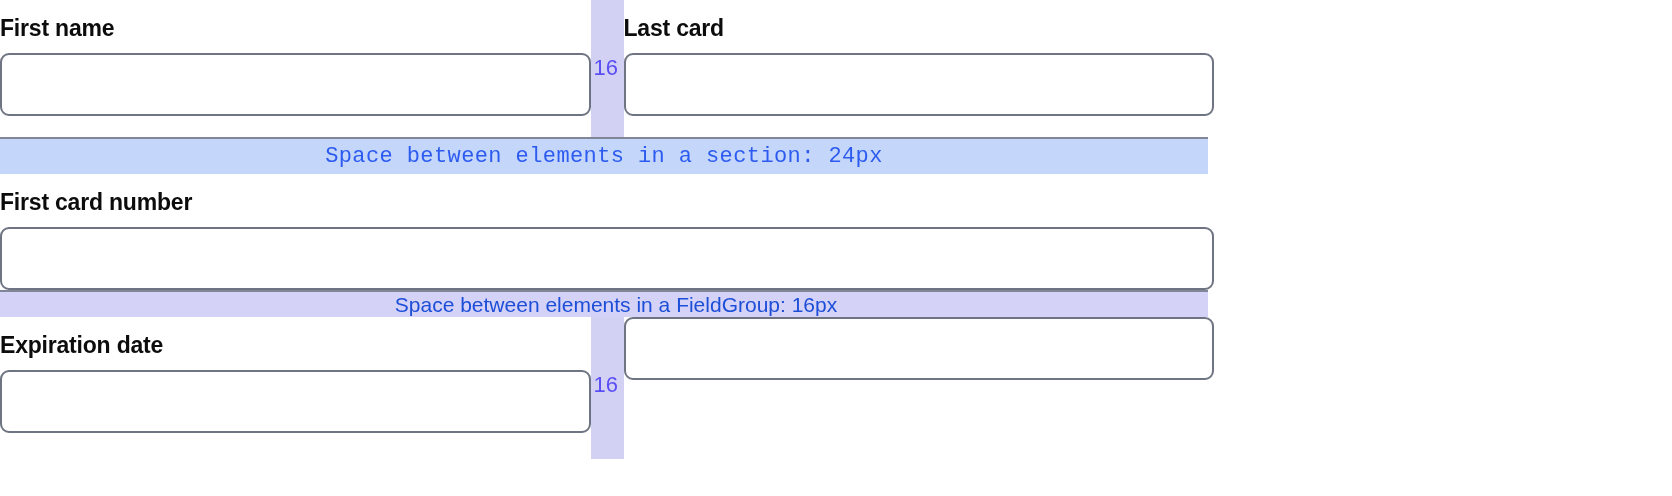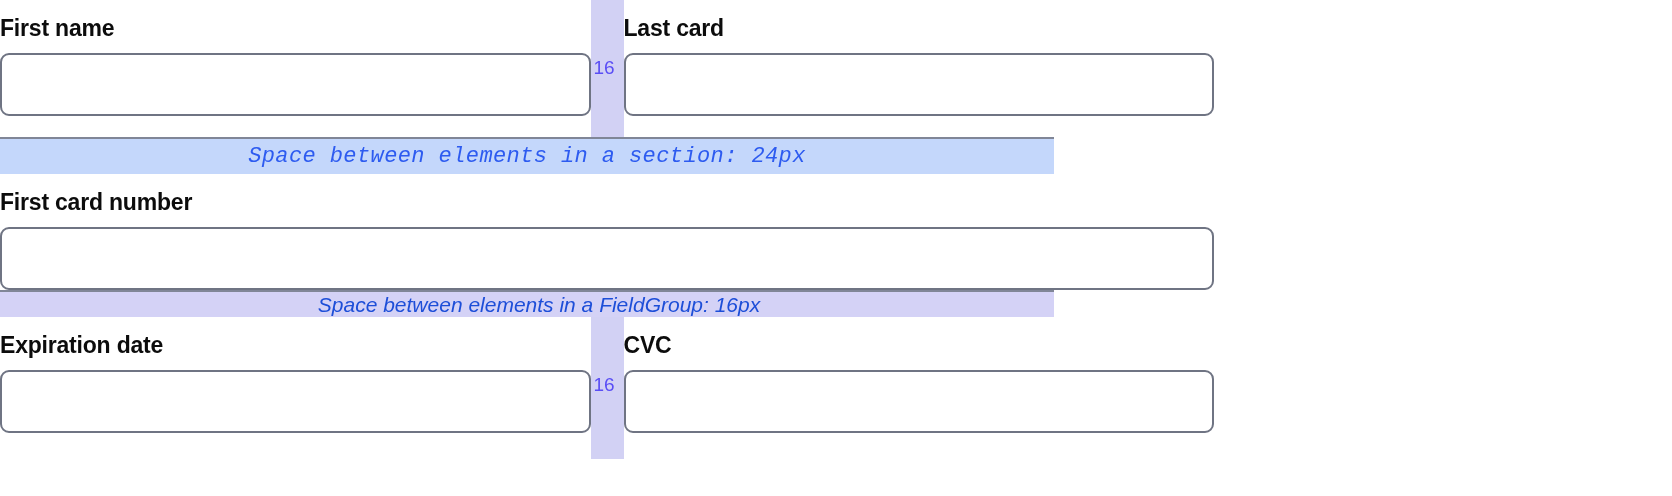--- a/index.html
+++ b/index.html
@@ -74,34 +74,33 @@
     position: relative;
     flex: 0 0 33px;
     width: 33px;
     background: #d2d1f4;
     align-self: stretch;
   }
   .gap-strip .gap-num {
     position: absolute;
     left: 3px;
     top: 57px;
-    font-size: 19px;
+    font-size: 22px;
     line-height: 22px;
     color: #5a4ef5;
     font-family: "Liberation Sans", sans-serif;
     white-space: nowrap;
   }
 
   
   .band {
-    width: 1054px;
+    width: 1208px;
     box-sizing: border-box;
     text-align: center;
     border-top: 2px solid #808697;
-    font-style: italic;
   }
   .band-section {
     background: #c4d7fb;
     height: 37px;
     line-height: 35px;
     font-family: "Liberation Mono", monospace;
     font-size: 22px;
     color: #2d5bf0;
     letter-spacing: 0.4px;
   }
@@ -161,20 +160,19 @@
       <div class="field">
         <div class="field-label">Expiration date</div>
         <input class="field-input" type="text" value="" placeholder="" style="">
       </div>
 
       <div class="gap-strip">
         <span class="gap-num">16</span>
       </div>
 
       <div class="field">
-        <div class="field-label">CVC</div>
         <input class="field-input" type="text" value="" placeholder="" style="">
       </div>
 
     </div>
 
   </div>
 </div>
 
 </body></html>

